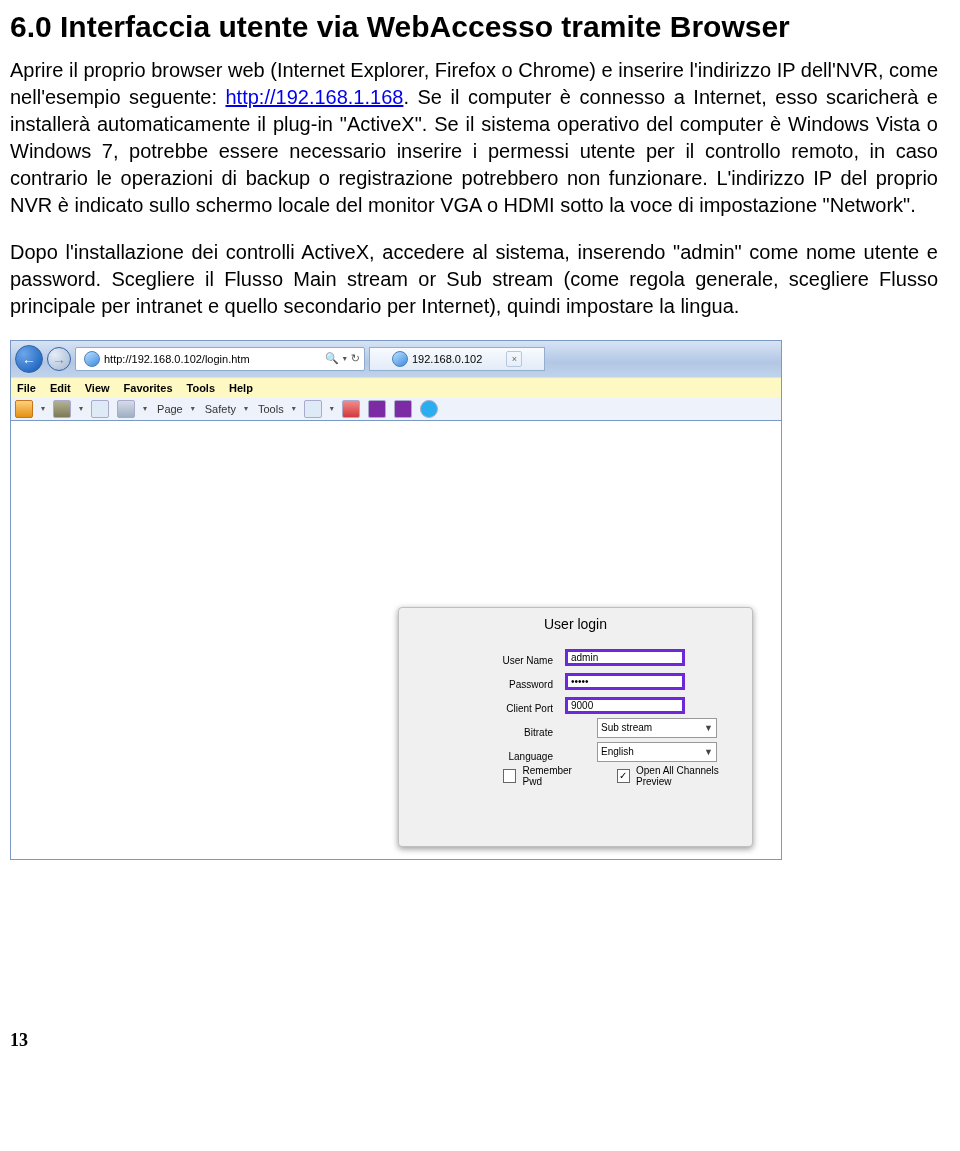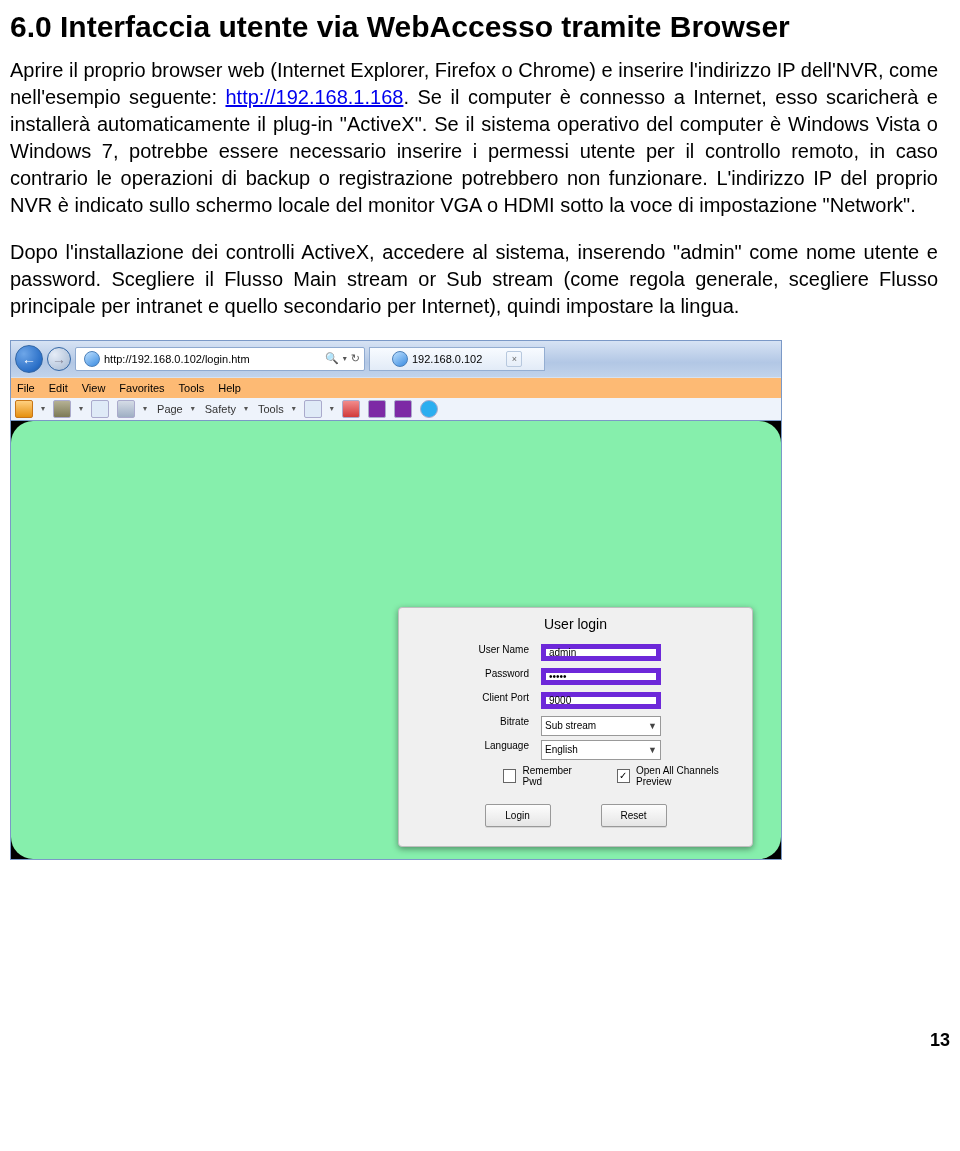--- a/index.html
+++ b/index.html
@@ -20,24 +20,25 @@
     font-size: 20px;
     line-height: 1.35;
     margin: 0 12px 20px 0;
     text-align: justify;
   }
   a.link {
     color: #0000EE;
     text-decoration: underline;
   }
   .page-number {
-    text-align: right;
+    text-align: left;
     font-weight: bold;
     font-size: 18px;
     margin-top: 170px;
+    font-family: Liberation Serif, serif;
   }
   
   .browser-shot {
     width: 770px;
     border: 1px solid #7b99c7;
     background: #000;
     margin: 0 0 10px 0;
     user-select: none;
     font-family: "Segoe UI", Tahoma, sans-serif;
   }
@@ -78,70 +79,71 @@
   .tab {
     display:flex; align-items:center; gap:4px;
     background:linear-gradient(180deg,#f8fbff,#e2ebf7);
     border:1px solid #94aed2; height:22px; padding:0 22px; font-size:11px;
   }
   .tab-close {
     width:14px;height:14px;border:1px solid #b7c8de;border-radius:2px;
     display:flex;align-items:center;justify-content:center;font-size:9px;color:#666;margin-left:20px;
   }
   .menu-bar {
-    background:#fdba74;
+    background:#fef9c3;
     font-size:11px; color:#000; height:20px;
     display:flex; align-items:center; gap:14px; padding-left:6px;
     border-top:1px solid #d6e2f1;
+    font-weight:bold;
   }
   .tool-bar {
     background:#eef3fb;
     font-size:11px; color:#333; height:22px;
     display:flex; align-items:center; gap:8px; padding-left:4px;
     border-bottom:1px solid #7b99c7;
   }
   .tb-icon {
     width:16px;height:16px;border:1px solid #aac;background:#dfeaf7;border-radius:2px;
   }
   .tb-icon.home { background:linear-gradient(180deg,#ffd080,#e59010);border-color:#c87617; }
   .tb-icon.print { background:linear-gradient(180deg,#d5dce6,#9fafc4); }
   .tb-icon.rss { background:linear-gradient(180deg,#b5b194,#7d7a57); }
   .tb-icon.n { background:#7d2aa5; }
   .tb-icon.skype { background:#2baef0;border-radius:50%; }
   .tb-icon.red { background:linear-gradient(180deg,#f28b8b,#d13a3a); }
   .tb-text { margin-left:2px; }
   .drop-tri { font-size:8px; color:#555; }
   .content-area {
-    background:#86efac; height:438px; position:relative;border-radius:22px;
+    background:#ffffff; height:438px; position:relative;
   }
   .login-box {
     position:absolute; right:28px; bottom:12px;
     width:353px; height:238px;
     background:#f0f0f0; border:1px solid #bfbfbf;
     border-radius:4px; box-shadow:0 2px 6px rgba(0,0,0,.4);
     font-size:11px; color:#000;
   }
   .login-title {
     text-align:center; font-size:14px; padding:8px 0 12px 0;
   }
   .form-row {
-    display:flex; align-items:flex-start; height:22px; margin-bottom:2px;
+    display:flex; align-items:flex-end; height:22px; margin-bottom:2px;padding-left:24px;
   }
   .form-label {
     width:130px; text-align:right; padding-right:12px; font-size:10px;
   }
   .form-input {
-    width:120px; height:17px; border:5px solid #6d28d9; background:#fff;
+    width:120px; height:17px; border:3px solid #6d28d9; background:#fff;
     font-size:10px; padding:0 3px; box-sizing:border-box;
     display:flex; align-items:center;
   }
   .form-select {
     width:120px; height:20px; border:1px solid #999; background:#fff;
     font-size:10px; padding:0 3px 0 3px; box-sizing:border-box;
-    display:flex; align-items:center; justify-content:space-between;
+    display:flex; align-items:center; justify-content:space-between;margin-left:32px;
   }
   .sel-arrow {
     font-size:9px; color:#444;
   }
   .check-row {
     display:flex; align-items:center; gap:6px; height:24px; padding-left:104px; font-size:10px;
   }
   .cbox {
     width:12px;height:12px;border:1px solid #666;background:#fff;
     display:flex;align-items:center;justify-content:center;font-size:10px;line-height:1;
@@ -251,21 +253,17 @@
       </div>
 
       <div class="check-row">
         <span class="cbox"></span>
         <span>Remember Pwd</span>
         <span style="width:14px"></span>
         <span class="cbox">✓</span>
         <span>Open All Channels Preview</span>
       </div>
 
-      <div class="btn-row">
-        <div class="login-btn">Login</div>
-        <div class="login-btn">Reset</div>
-      </div>
     </div>
   </div>
 </div>
 
 <div class="page-number">13</div>
 
 </body></html>

